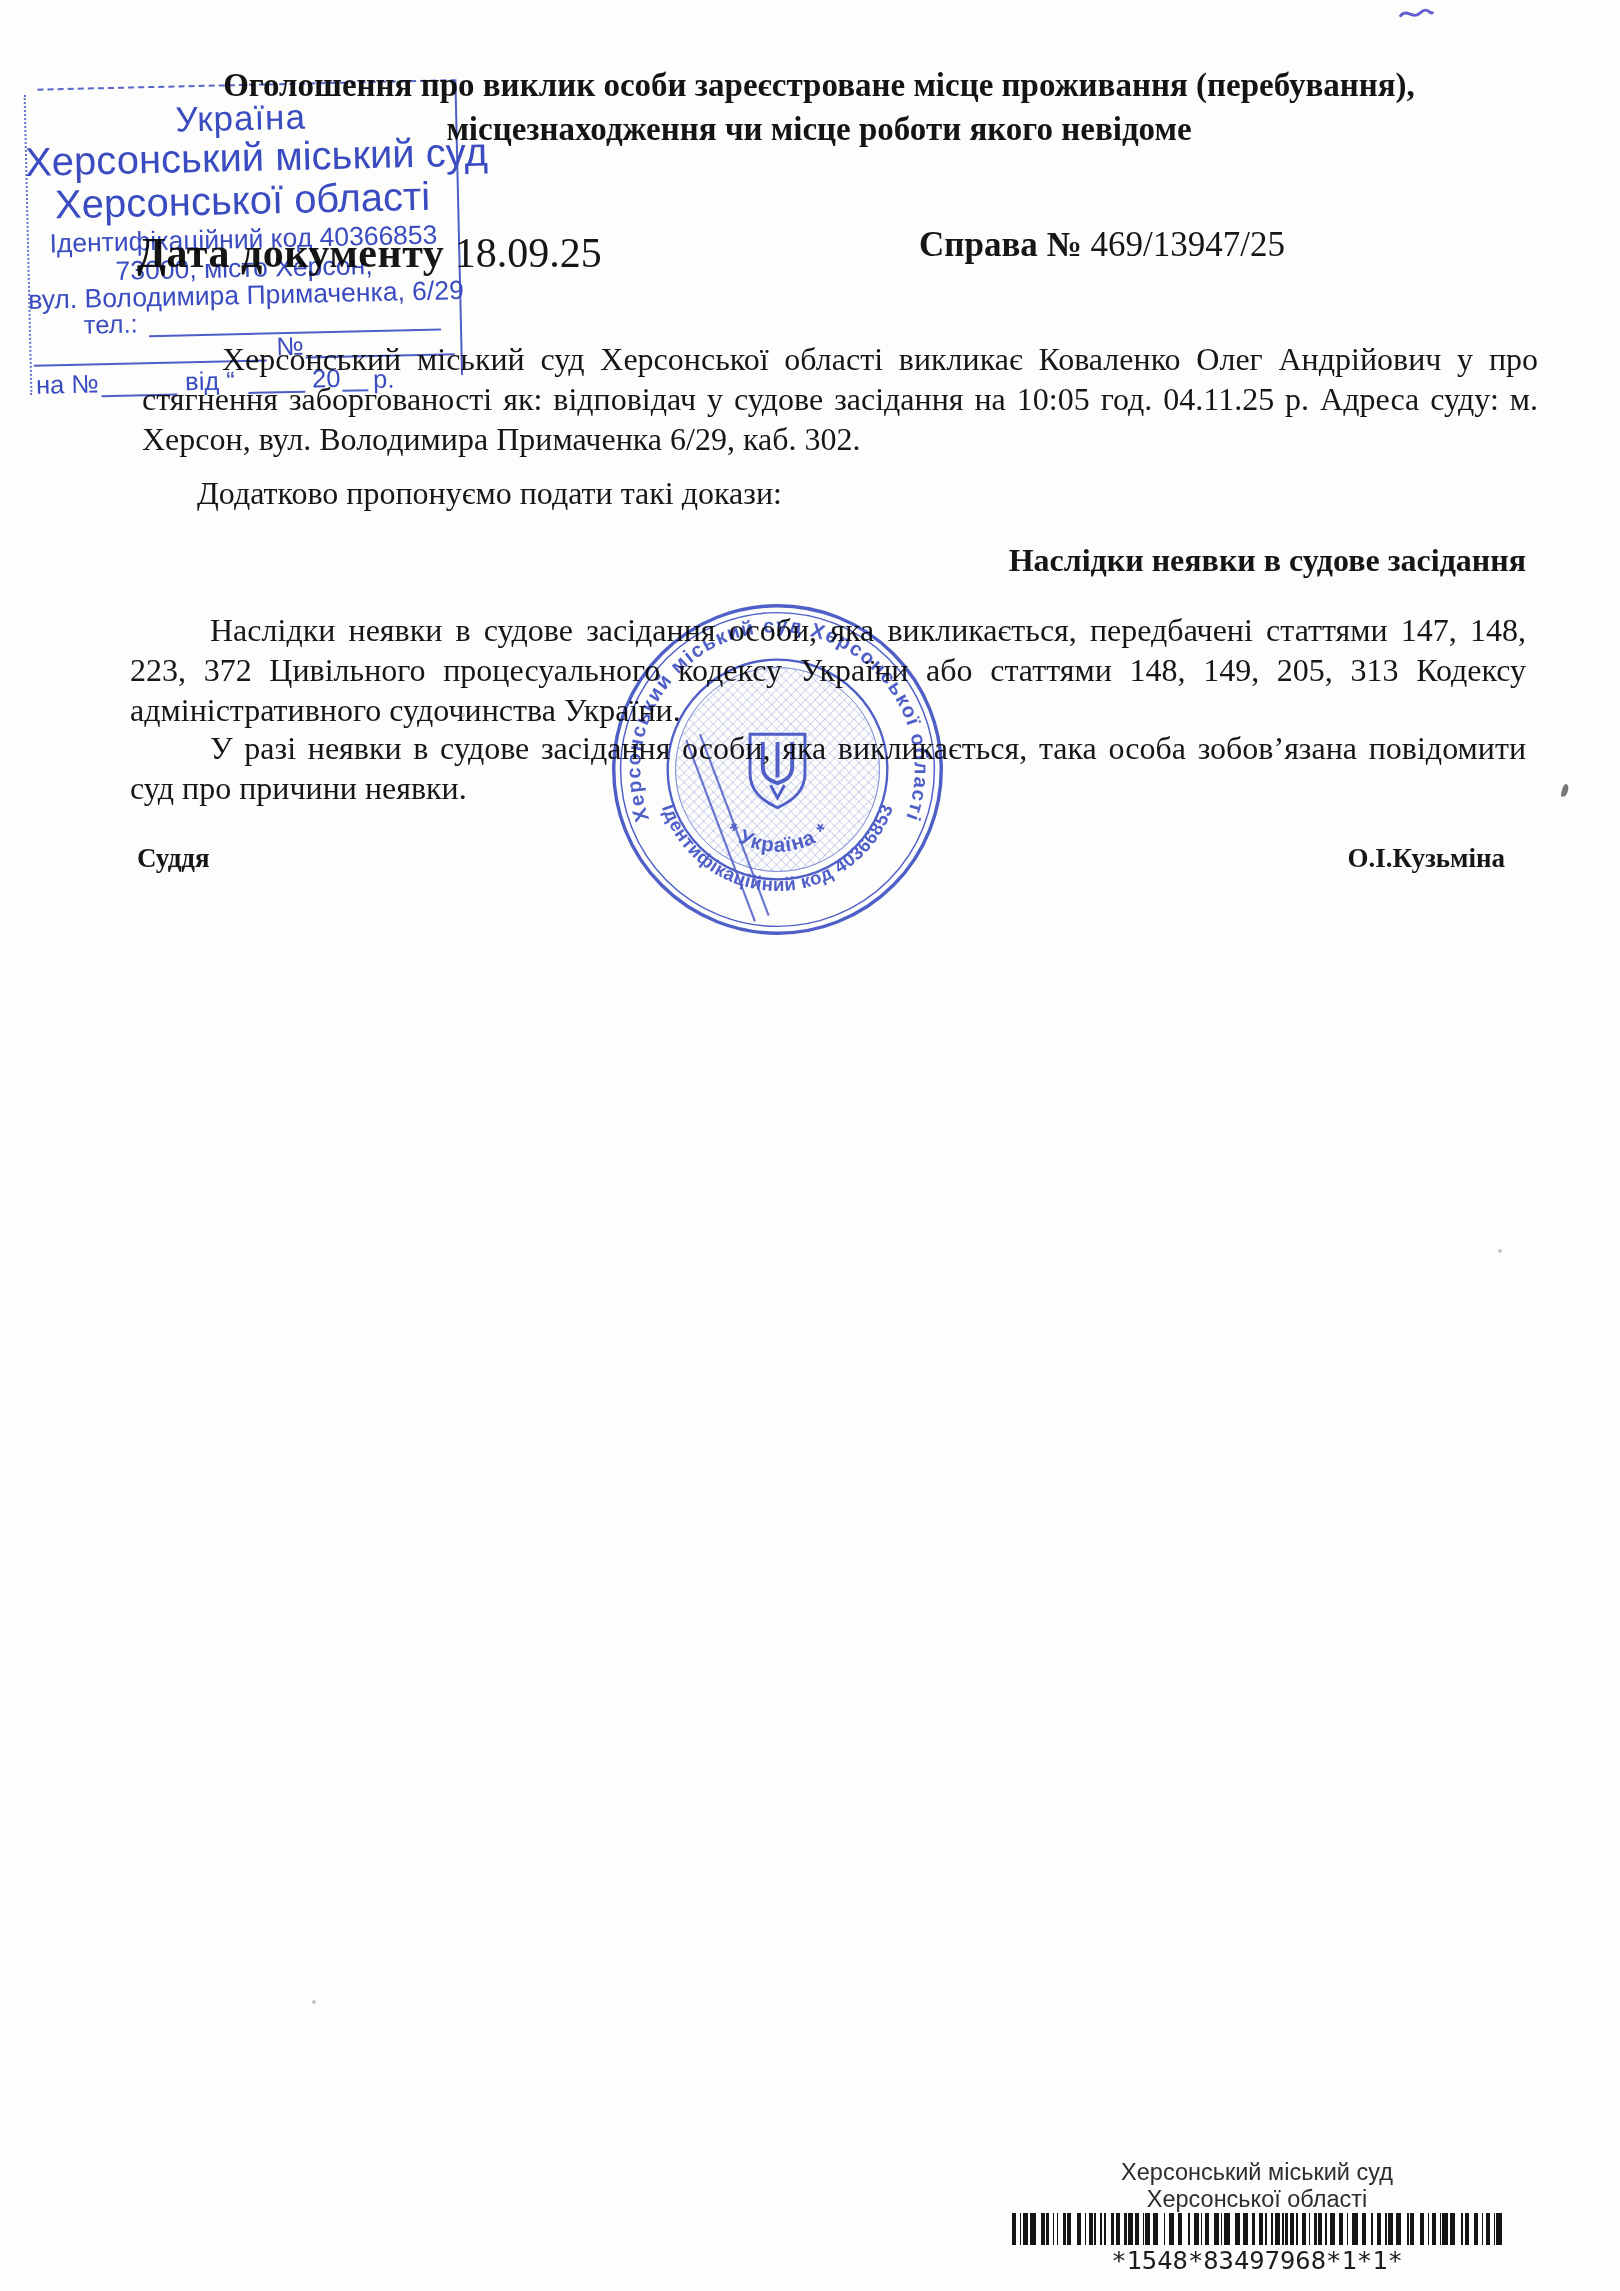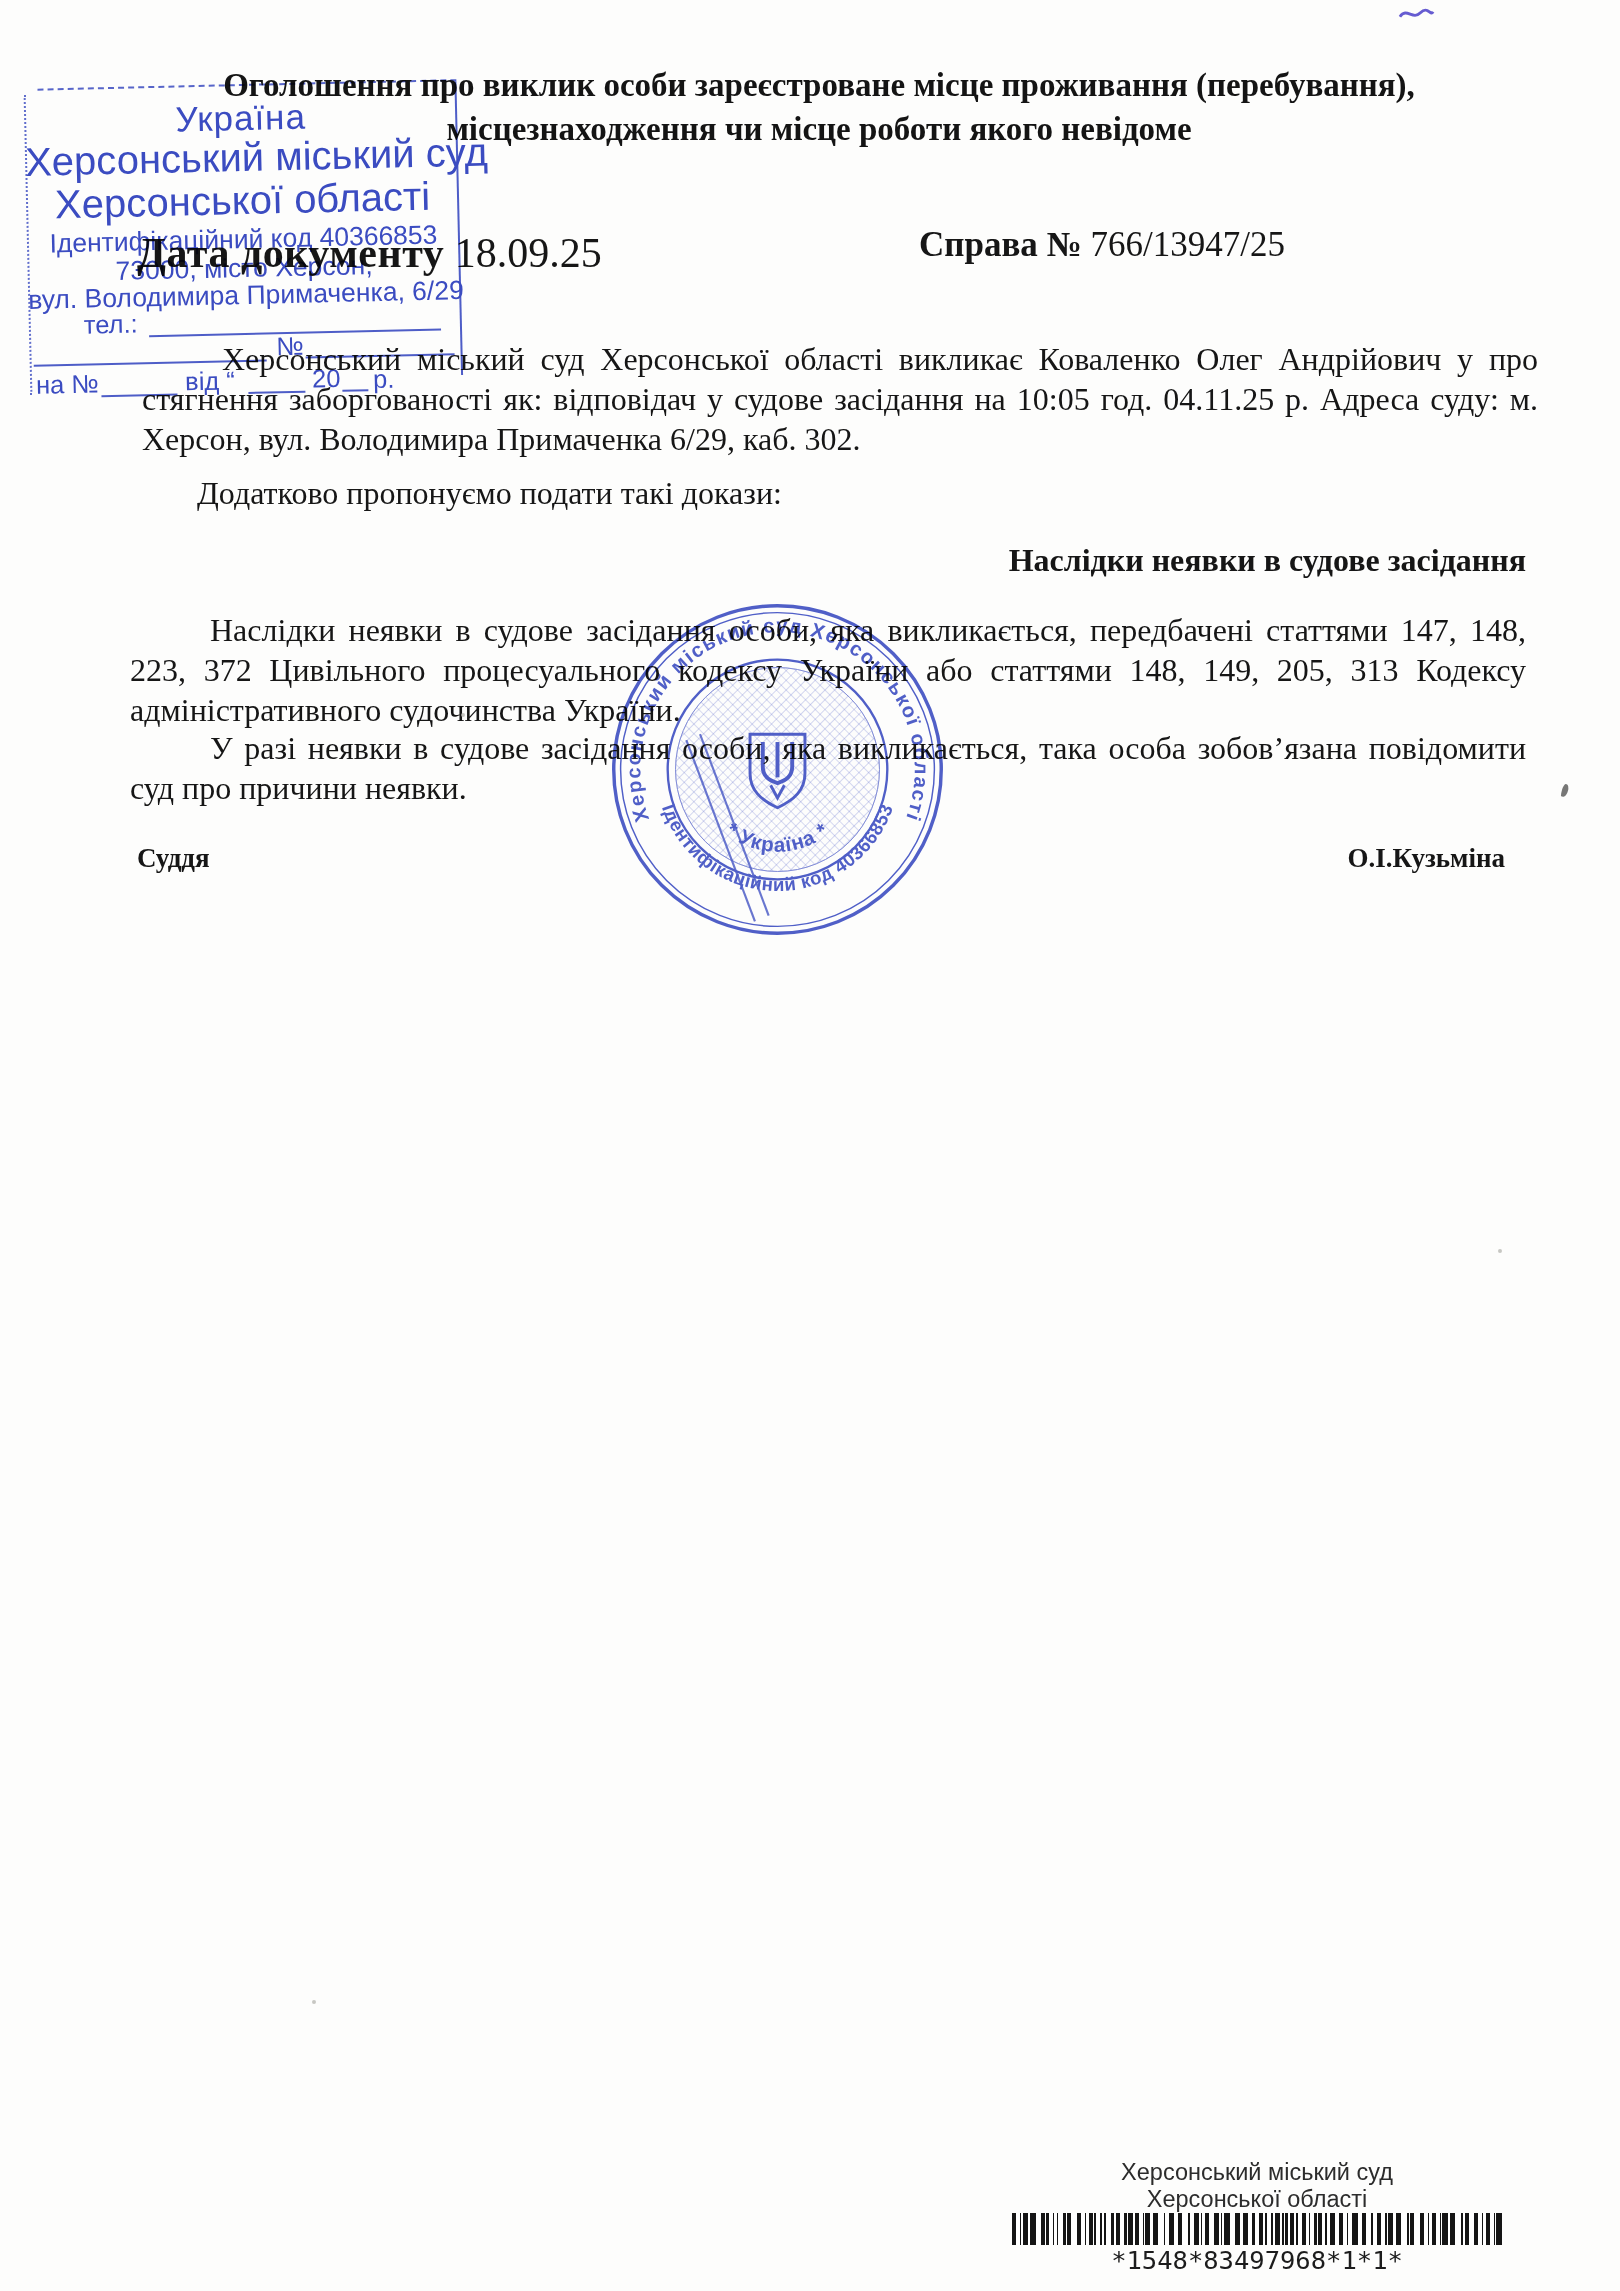--- a/index.html
+++ b/index.html
@@ -109,21 +109,21 @@
     <div class="rule" style="left:218px;top:308px;width:57px;"></div>
     <div class="s-form" style="left:282px;top:282px;">20</div>
     <div class="rule" style="left:312px;top:308px;width:25.5px;"></div>
     <div class="s-form" style="left:343px;top:284px;">р.</div>
   </div>
 
   <div class="date-line">
     <b>Дата документу</b>&nbsp;<span>18.09.25</span>
   </div>
   <div class="case-line">
-    <b>Справа №</b>&nbsp;<span>766/13947/25</span>
+    <b>Справа №</b>&nbsp;<span>469/13947/25</span>
   </div>
 
   <div class="body-text indent p-summons">Херсонський міський суд Херсонської області викликає Коваленко Олег Андрійович у про стягнення заборгованості як: відповідач у судове засідання на 10:05 год. 04.11.25 р. Адреса суду: м. Херсон, вул. Володимира Примаченка 6/29, каб. 302.</div>
   <div class="body-text p-evidence">Додатково пропонуємо подати такі докази:</div>
   <div class="section-heading">Наслідки неявки в судове засідання</div>
   <div class="body-text indent p-consequences">Наслідки неявки в судове засідання особи, яка викликається, передбачені статтями 147, 148, 223, 372 Цивільного процесуального кодексу України або статтями 148, 149, 205, 313 Кодексу адміністративного судочинства України.</div>
   <div class="body-text indent p-duty">У разі неявки в судове засідання особи, яка викликається, така особа зобов’язана повідомити суд про причини неявки.</div>
 
   <div class="sign-row">
     <span>Суддя</span>

